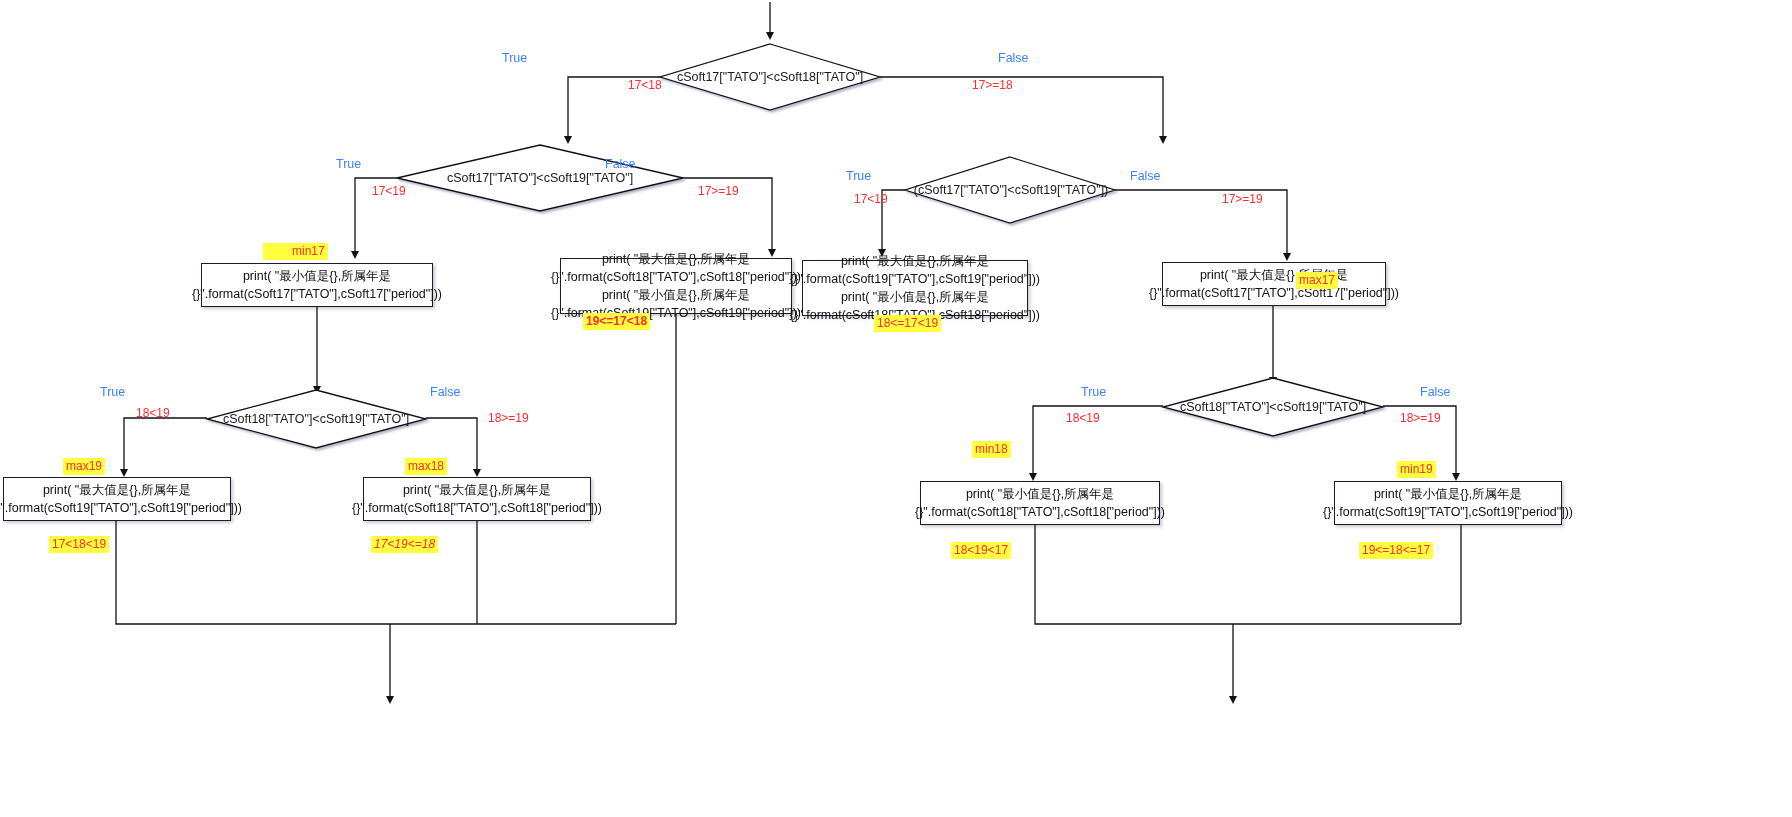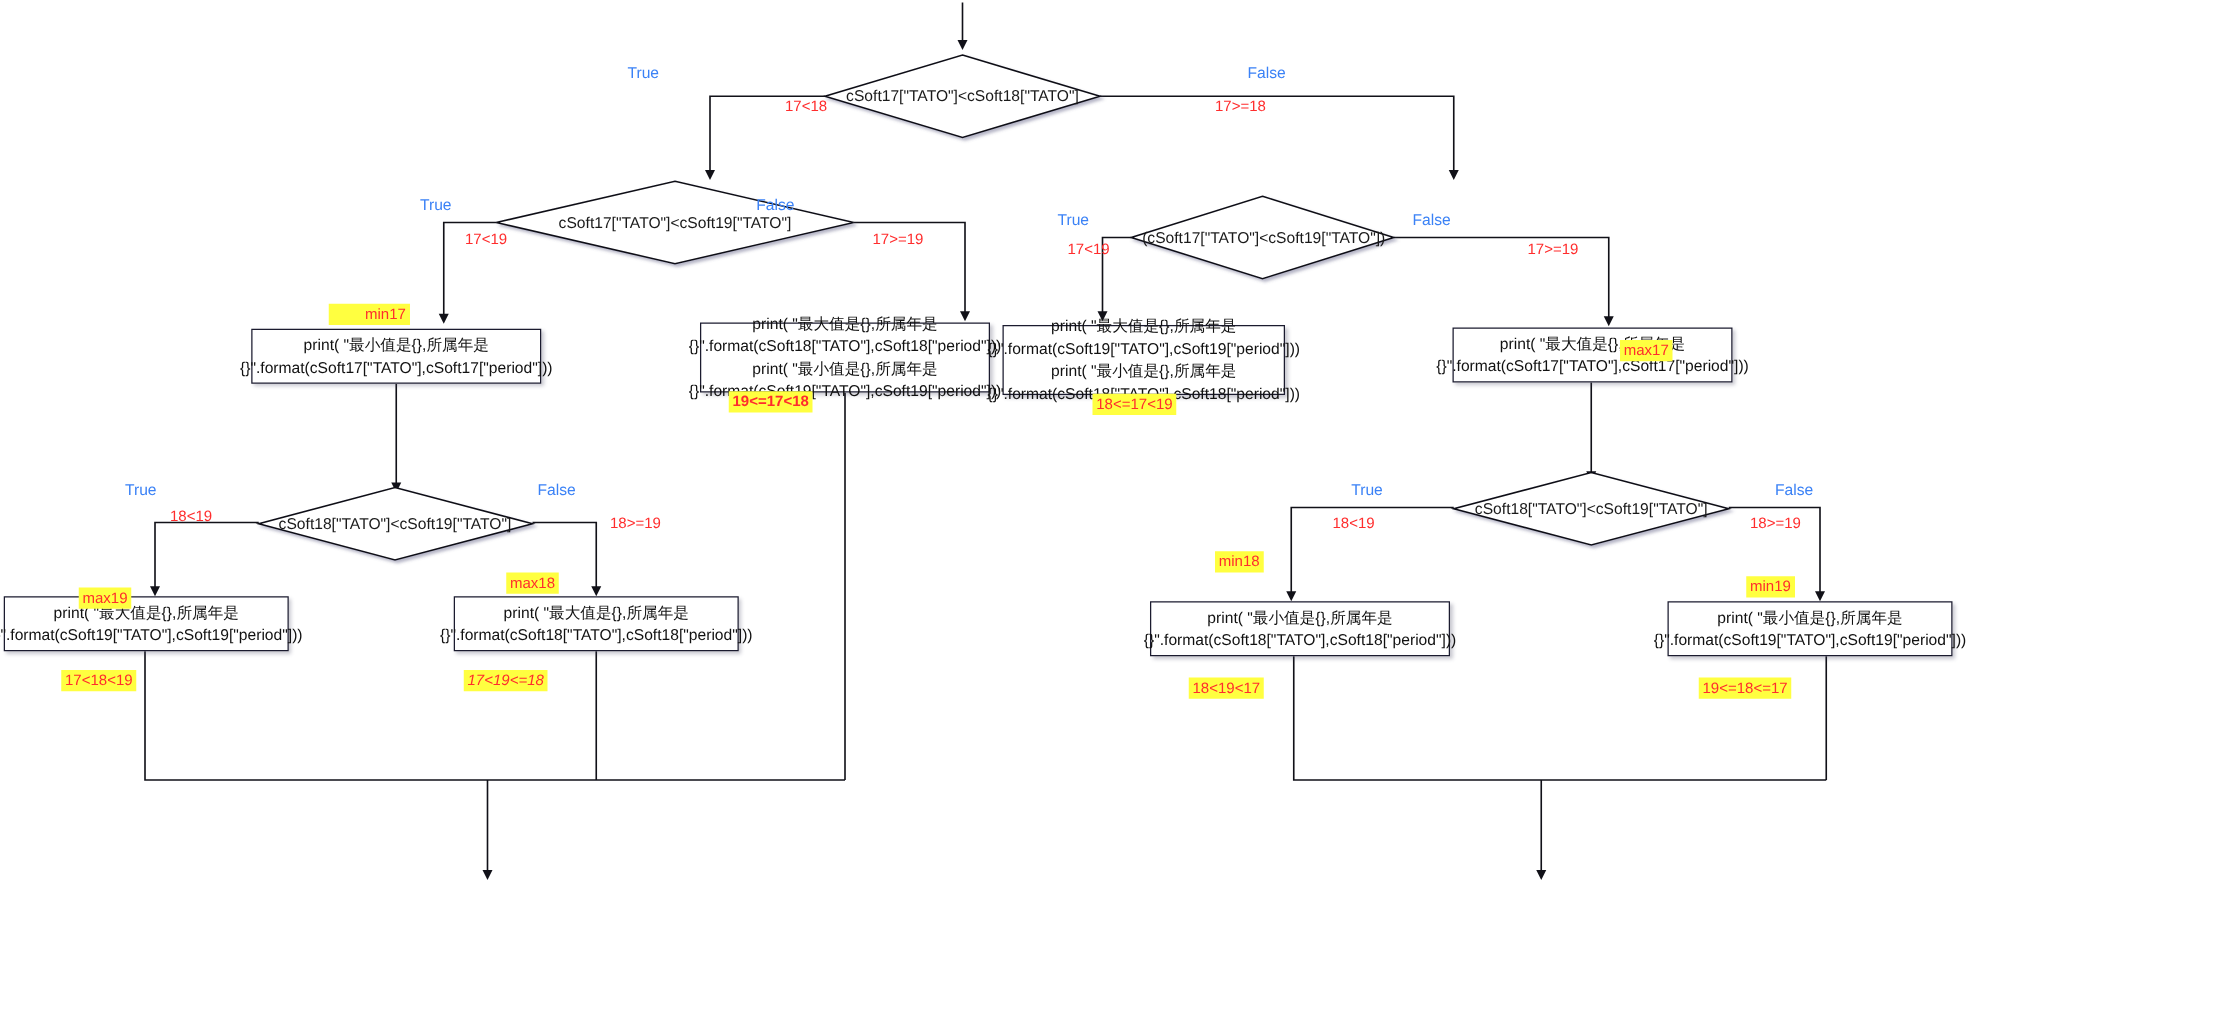--- a/index.html
+++ b/index.html
@@ -270,21 +270,21 @@
   </div>
   <div class="hltag" style="left:1296px;top:244px;margin-top:28px;">
     <span>max17</span>
   </div>
   <div class="hltag" style="left:583px;top:313px;font-weight:bold;">
     <span>19&lt;=17&lt;18</span>
   </div>
   <div class="hltag" style="left:874px;top:315px;">
     <span>18&lt;=17&lt;19</span>
   </div>
-  <div class="hltag" style="left:63px;top:470px;">
+  <div class="hltag" style="left:63px;top:458px;">
     <span>max19</span>
   </div>
   <div class="hltag" style="left:405px;top:458px;">
     <span>max18</span>
   </div>
   <div class="hltag" style="left:972px;top:441px;">
     <span>min18</span>
   </div>
   <div class="hltag" style="left:1397px;top:461px;">
     <span>min19</span>

